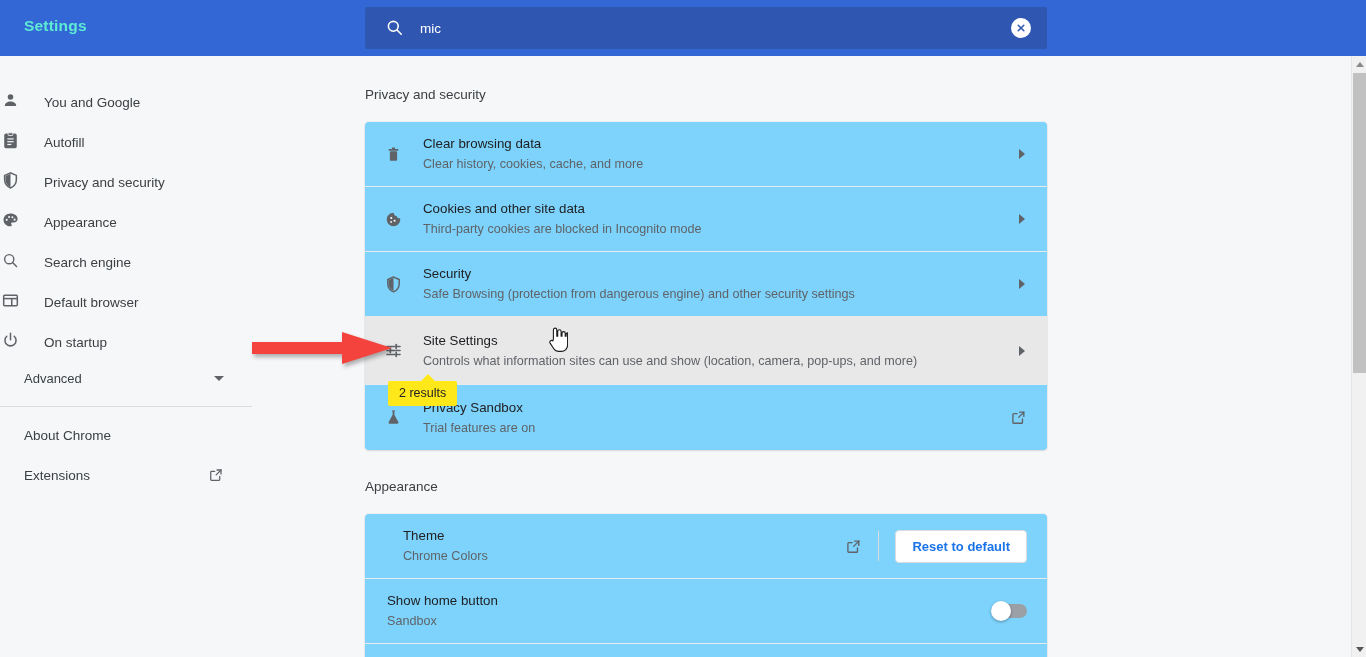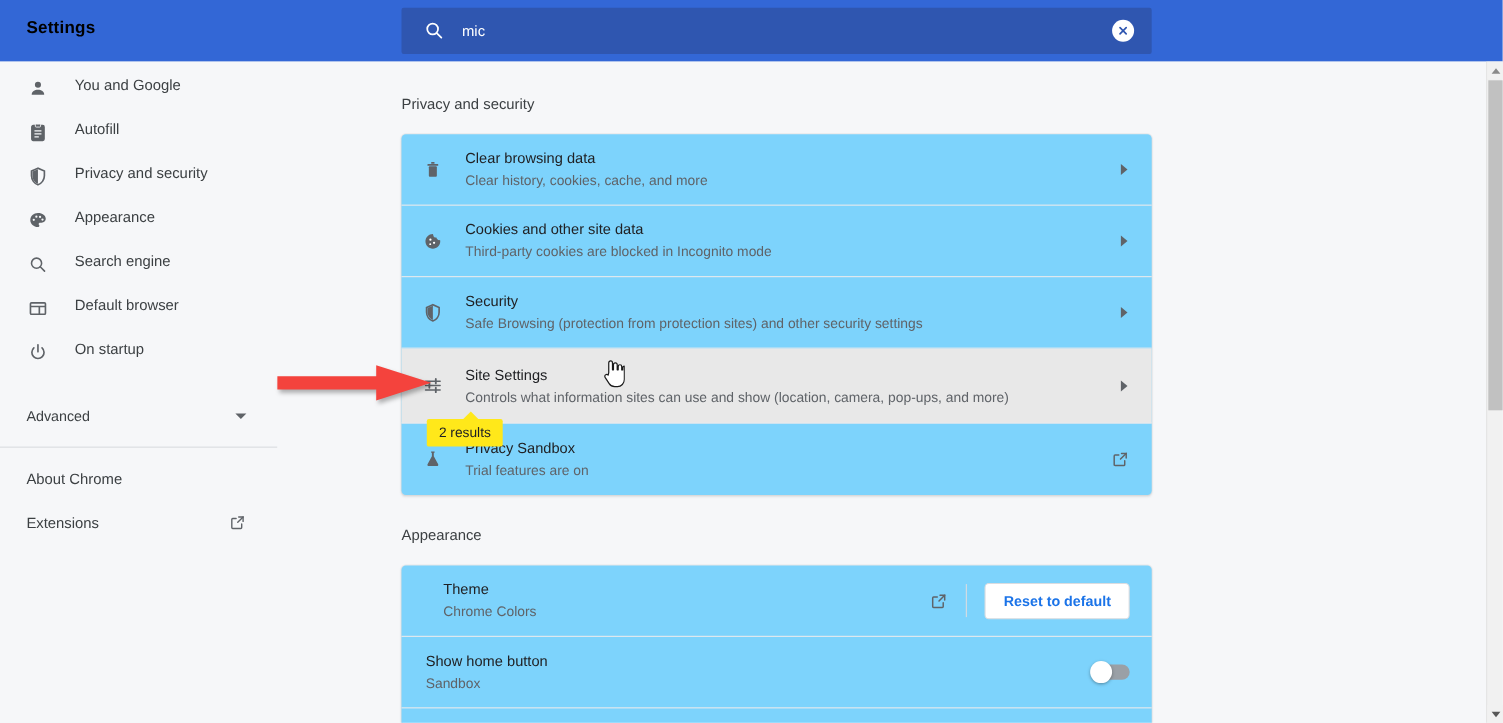--- a/index.html
+++ b/index.html
@@ -13,21 +13,21 @@
 
   
   .header {
     position: absolute; top: 0; left: 0;
     width: 1366px; height: 56px;
     background: #3367d6;
     display: flex; align-items: center;
   }
   .header-title {
     position: absolute; left: 24px; top: 17px;
-    font-size: 15.5px; font-weight: bold; color: #000000;
+    font-size: 15.5px; font-weight: bold; color: #5eead4;
     letter-spacing: .2px;
   }
   .search-wrap {
     position: absolute; left: 365px; top: 7px;
     width: 682px; height: 42px;
     background: #2f56b0;
     border-radius: 2px;
     display: flex; align-items: center;
   }
   .search-icon {
@@ -51,22 +51,22 @@
   .clear-btn svg { display: block; }
 
   
   .sidebar {
     position: absolute; left: 0; top: 56px;
     width: 300px; height: 601px;
     background: #f6f7f9;
   }
   .nav-item {
     position: relative;
-    height: 40px; display: flex; align-items: flex-start;
-    padding-left: 24px; cursor: pointer;
+    height: 40px; display: flex; align-items: flex-end;
+    cursor: pointer;
   }
   .nav-icon {
     width: 20px; height: 20px; flex: 0 0 20px;
     display: flex; align-items: center; justify-content: center;
     color: #5f6368;
   }
   .nav-label {
     margin-left: 24px; font-size: 13.5px; color: #3c4043;
   }
   .nav-spacer-top { height: 14px; }
@@ -383,21 +383,21 @@
 
     <div class="row" style="height:65px">
       <span class="row-icon">
         <svg viewBox="0 0 24 24" width="19" height="19">
           <path d="M12 2.6 4.8 5.7v5.5c0 4.5 3.1 8.7 7.2 10 4.1-1.3 7.2-5.5 7.2-10V5.7z" fill="none" stroke="currentColor" stroke-width="1.9"></path>
           <path d="M12 3.8 5.9 6.4v4.9c0 3.9 2.6 7.5 6.1 8.7z" fill="currentColor"></path>
         </svg>
       </span>
       <span class="row-text">
         <span class="row-title" style="display:block">Security</span>
-        <span class="row-sub" style="display:block">Safe Browsing (protection from protection sites) and other security settings</span>
+        <span class="row-sub" style="display:block">Safe Browsing (protection from dangerous engine) and other security settings</span>
       </span>
       <span class="row-arrow"></span>
     </div>
 
     <div class="row highlight" style="height:68px">
       <span class="row-icon">
         <svg viewBox="0 0 24 24" width="19" height="19" stroke="currentColor" stroke-width="1.7" stroke-linecap="round">
           <line x1="3.6" y1="7" x2="20.4" y2="7"></line>
           <line x1="3.6" y1="12" x2="20.4" y2="12"></line>
           <line x1="3.6" y1="17" x2="20.4" y2="17"></line>

